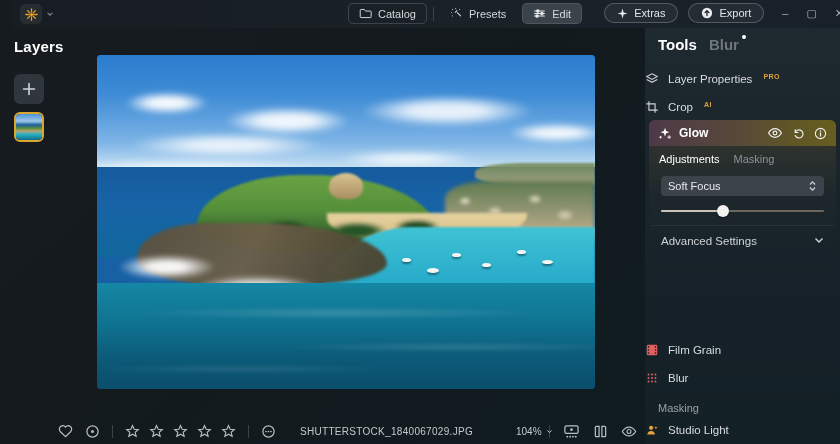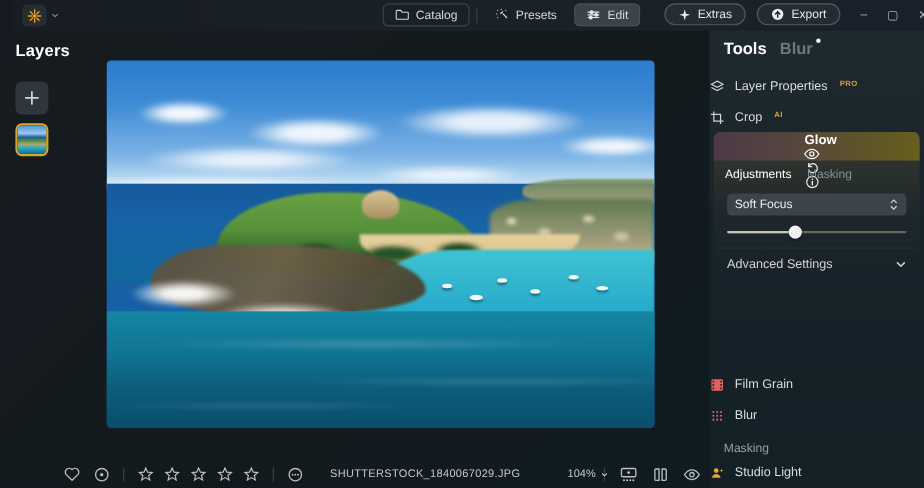--- a/index.html
+++ b/index.html
@@ -125,21 +125,21 @@
   .dot { position:absolute; right:-7px; top:-1px; width:4px; height:4px; border-radius:50%;
     background:#fff; }
   .tool-row { display:flex; align-items:center; gap:9px; height:28px; padding-left:0;
     font-size:11.5px; color:#d9dcde; }
   .badge { font-size:7px; font-weight:bold; color:#d9a23c; margin-left:2px; transform:translateY(-3px); letter-spacing:.4px; }
   .section-label { font-size:11px; color:#9aa1a6; margin:10px 0 2px 13px; }
 
   .glow-card { position:absolute; left:4px; top:92px; width:187px; border-radius:6px;
     background:linear-gradient(180deg, rgba(120,100,55,.30) 0%, rgba(70,70,50,.12) 55%, rgba(40,50,50,0) 100%); }
   .glow-head { height:26px; border-radius:6px 6px 0 0; display:flex; align-items:center;
-    background:linear-gradient(90deg,#4d3947 0%,#57483b 45%,#5f5527 75%,#675e1f 100%);flex-direction:column; }
+    background:linear-gradient(90deg,#4d3947 0%,#57483b 45%,#5f5527 75%,#675e1f 100%); }
   .glow-head .name { font-size:12px; font-weight:bold; color:#fff; margin-left:7px; }
   .glow-head .spacer { flex:1; }
   .glow-head .hicon { margin-right:9px; display:flex; }
   .glow-tabs { display:flex; gap:14px; align-items:center; height:26px; padding-left:10px; }
   .glow-tab { font-size:11px; color:#fff; }
   .glow-tab.dim { color:#8d9296; }
   .dropdown { margin:4px 12px 0 12px; height:20px; border-radius:4px; background:#3c434a;
     display:flex; align-items:center; font-size:11px; color:#e8eaec; padding:0 7px; }
   .dropdown .spacer { flex:1; }
   .amount-row { display:flex; align-items:center; margin:9px 12px 0 12px; font-size:11px; color:#dfe2e4; }

